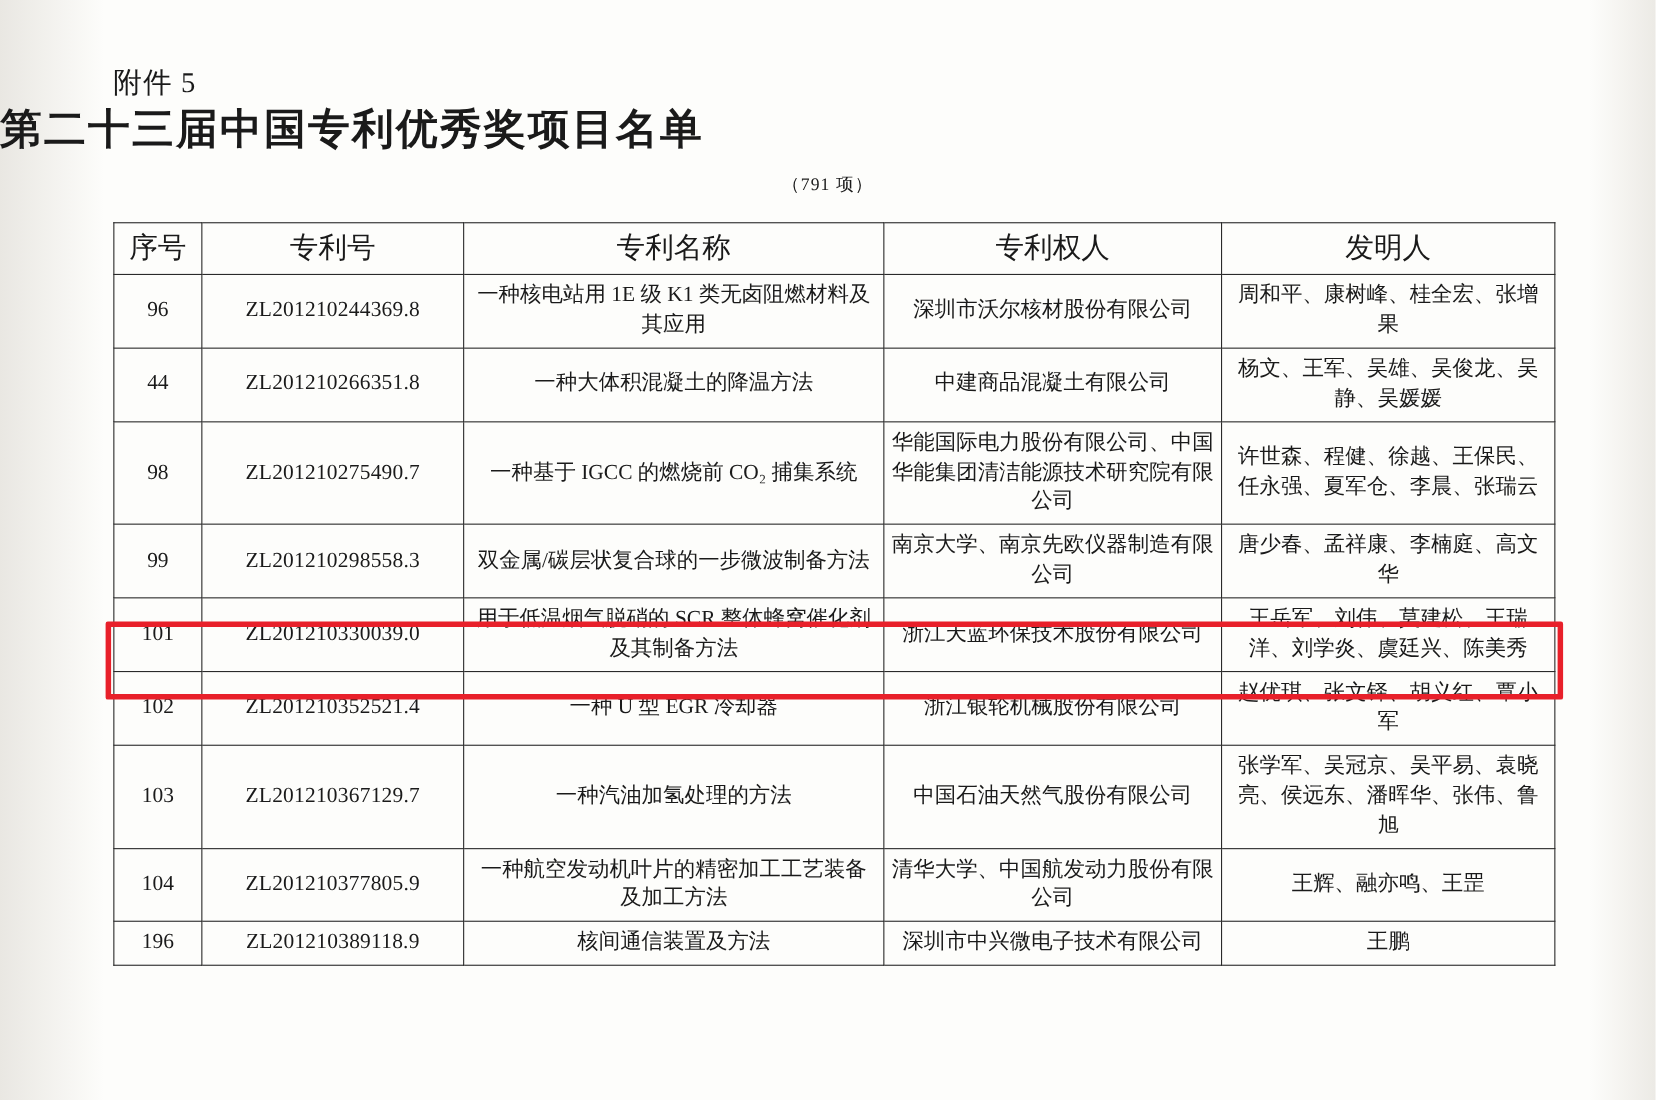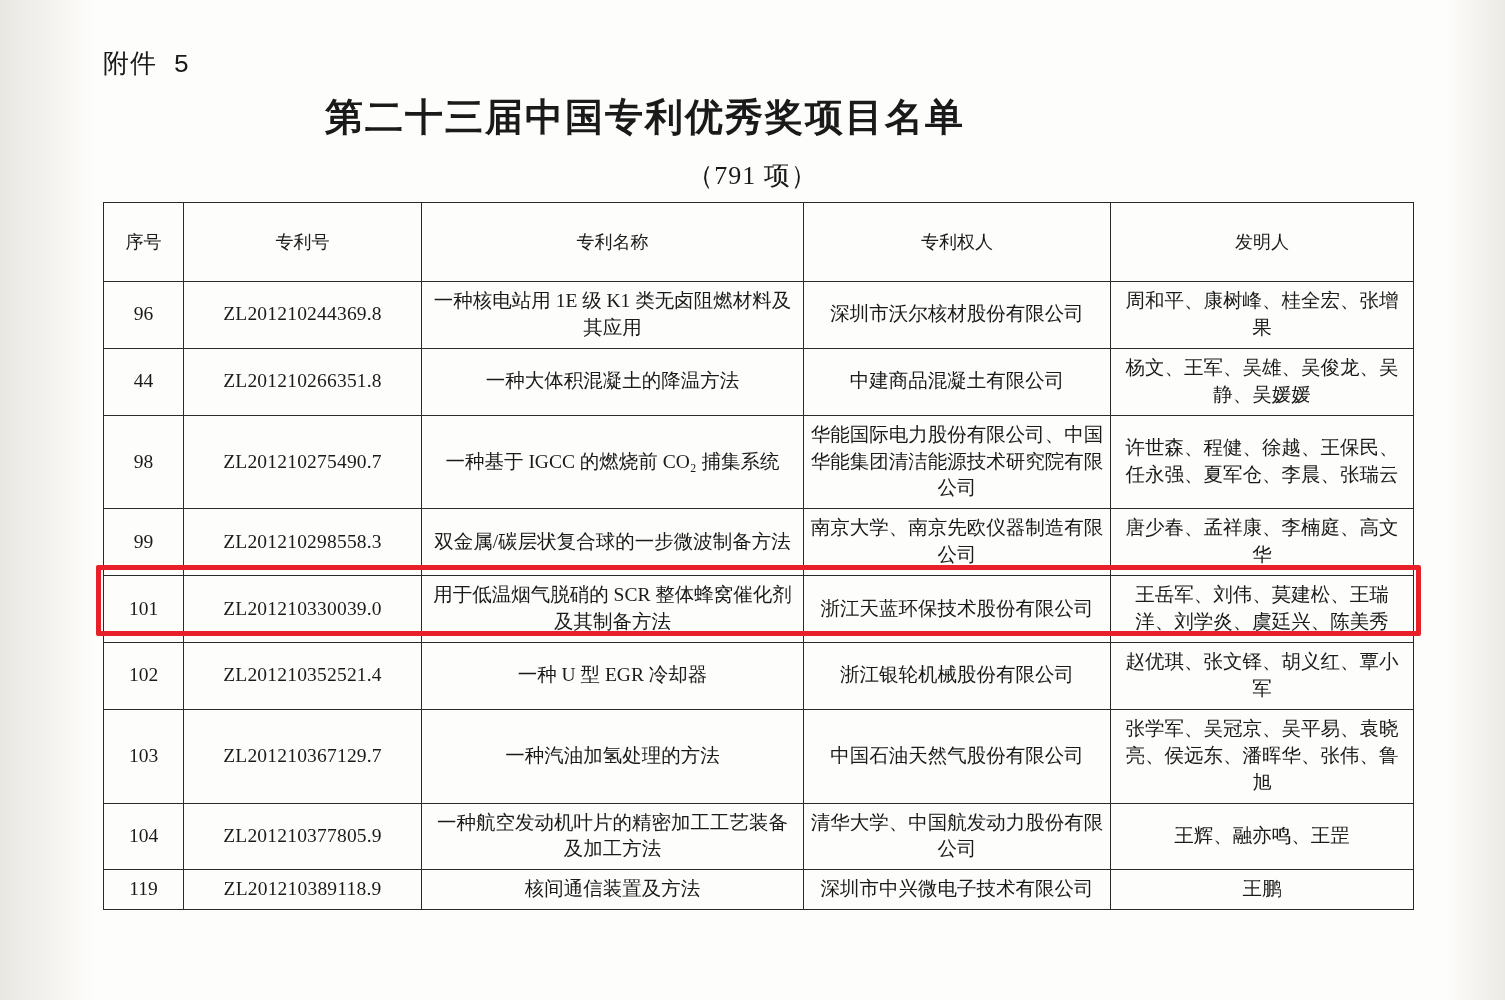--- a/index.html
+++ b/index.html
@@ -34,45 +34,45 @@
     position: absolute;
     right: 0; top: 0; bottom: 0;
     width: 60px;
     background: linear-gradient(to left, #eceae5 0%, #fdfdfb 100%);
     pointer-events: none;
   }
 
   .attachment-label {
     position: absolute;
     left: 103px;
-    top: 46px;
+    top: 58px;
     font-size: 26px;
     letter-spacing: 1px;
-    font-family: Liberation Mono, monospace;
+    font-family: Liberation Serif, serif;
   }
 
   .doc-title {
     position: absolute;
     top: 92px;
     left: 0;
     width: 1290px;
-    text-align: center;
+    text-align: left;
     font-size: 38px;
     font-weight: bold;
     letter-spacing: 2px;
     font-family: "Liberation Serif", "DejaVu Serif", serif;
   }
 
   .doc-subtitle {
     position: absolute;
     top: 158px;
     left: 0;
     width: 1505px;
     text-align: center;
-    font-size: 26px;
+    font-size: 16px;
     letter-spacing: 1px;
   }
 
   .table-wrap {
     position: absolute;
     left: 103px;
     top: 202px;
     width: 1310px;
   }
 
@@ -86,23 +86,23 @@
     border: 1.5px solid #2a2a2a;
     text-align: center;
     vertical-align: middle;
     padding: 6px 6px;
     font-size: 19.5px;
     line-height: 1.38;
     font-family: "Liberation Serif", "DejaVu Serif", serif;
   }
   table.patent-table th {
     font-weight: normal;
-    font-size: 18px;
+    font-size: 26px;
     height: 38px;
-    padding: 20px 6px;
+    padding: 4px 6px;
   }
   col.c-index { width: 80px; }
   col.c-number { width: 238px; }
   col.c-name   { width: 382px; }
   col.c-holder { width: 307px; }
   col.c-inventor { width: 303px; }
 
   td.cell-index { font-size: 21px; }
   td.cell-number { font-size: 20px; letter-spacing: 0.2px; }
 
@@ -201,21 +201,21 @@
             <td class="cell-inventor">张学军、吴冠京、吴平易、袁晓亮、侯远东、潘晖华、张伟、鲁旭</td>
           </tr>
           <tr>
             <td class="cell-index">104</td>
             <td class="cell-number">ZL201210377805.9</td>
             <td class="cell-name">一种航空发动机叶片的精密加工工艺装备及加工方法</td>
             <td class="cell-holder">清华大学、中国航发动力股份有限公司</td>
             <td class="cell-inventor">王辉、融亦鸣、王罡</td>
           </tr>
           <tr>
-            <td class="cell-index">119</td>
+            <td class="cell-index">196</td>
             <td class="cell-number">ZL201210389118.9</td>
             <td class="cell-name">核间通信装置及方法</td>
             <td class="cell-holder">深圳市中兴微电子技术有限公司</td>
             <td class="cell-inventor">王鹏</td>
           </tr>
         </tbody>
     </table>
   </div>
 
   <div class="highlight-box" style="border-color: rgb(232, 32, 42);"></div>

